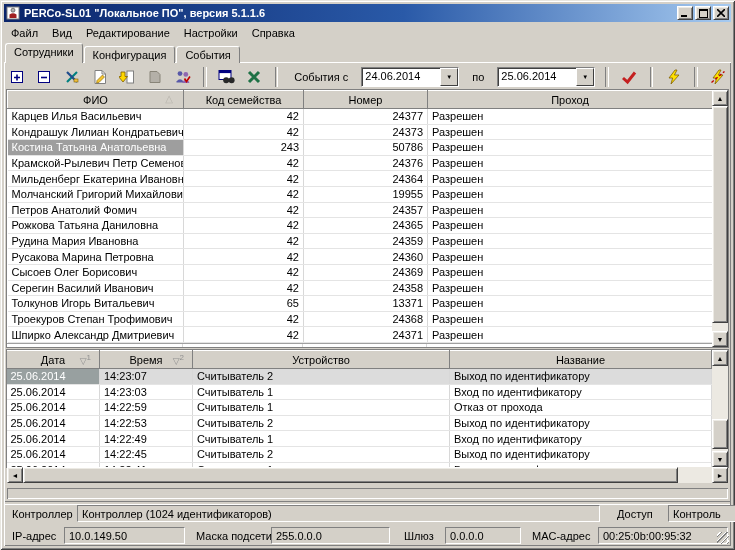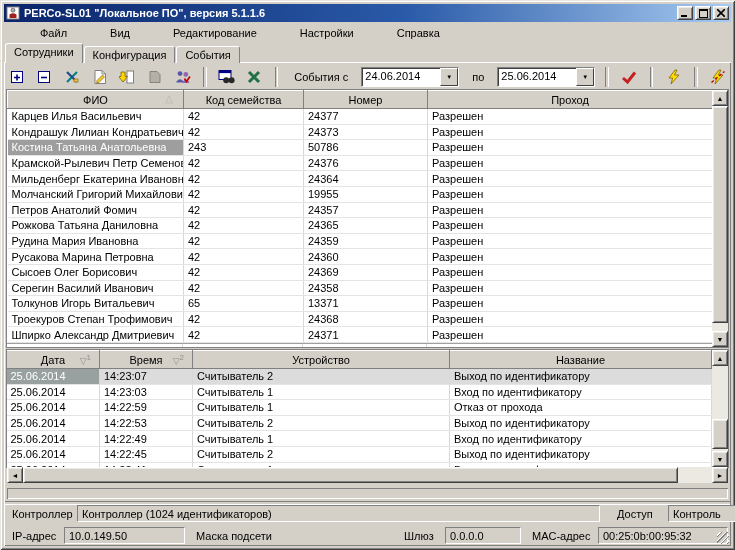--- a/index.html
+++ b/index.html
@@ -10,21 +10,21 @@
   .titlebar{position:absolute;left:4px;top:4px;right:4px;height:18px;
     background:linear-gradient(to right,#0A246A,#2A5AA8 55%,#A6CAF0);
     display:flex;align-items:center;padding:0 2px;gap:4px;}
   .titlebar .title{color:#fff;font-weight:bold;white-space:nowrap;overflow:hidden;flex:1;}
   .app-icon{width:14px;height:14px;display:inline-flex;}
   .winbtns{display:flex;gap:2px;}
   .winbtn{width:16px;height:14px;background:#D4D0C8;border:1px solid;border-color:#fff #404040 #404040 #fff;
     box-shadow:inset 1px 1px 0 #ECEAE4, inset -1px -1px 0 #808080;display:flex;align-items:center;justify-content:center;padding:0;}
   
   .menubar{position:absolute;left:4px;top:24px;right:4px;height:18px;display:flex;align-items:center;}
-  .menu-item{padding:2px 7px;cursor:default;margin-left:29px;}
+  .menu-item{padding:2px 7px;cursor:default;}
   
   .tabstrip{position:absolute;left:5px;top:43px;height:20px;display:flex;align-items:flex-end;z-index:3;}
   .tab{background:#D4D0C8;border:1px solid #808080;border-bottom:none;border-top-color:#fff;border-left-color:#fff;
     border-radius:3px 3px 0 0;padding:2px 8px 1px;height:17px;box-sizing:border-box;margin-right:1px;}
   .tab.selected{height:20px;position:relative;z-index:4;box-shadow:0 2px 0 #D4D0C8;}
   .tabpage{position:absolute;left:4px;top:62px;right:4px;bottom:4px;background:#D4D0C8;
     box-shadow:inset 1px 1px 0 #FFFFFF, inset -1px -1px 0 #808080;}
   
   .toolbar{position:absolute;left:7px;top:64px;width:721px;height:26px;display:flex;align-items:center;gap:7px;}
   .tb{width:24px;height:24px;background:transparent;border:1px solid transparent;display:flex;align-items:center;justify-content:center;padding:0;}
@@ -36,21 +36,21 @@
   .combo .drop{width:16px;background:#D4D0C8;border:1px solid;border-color:#fff #404040 #404040 #fff;
     display:flex;align-items:center;justify-content:center;font-size:6px;}
   
   .grid{position:absolute;background:#fff;display:flex;box-shadow:0 0 0 1px #808080;}
   .grid-main{display:flex;flex-direction:column;overflow:hidden;}
   table.tbl{border-collapse:collapse;table-layout:fixed;}
   .tbl th{height:17px;background:#D4D0C8;border:1px solid;border-color:#fff #808080 #808080 #fff;
     font-weight:normal;text-align:center;padding:0 2px;position:relative;overflow:hidden;white-space:nowrap;}
   .tbl td{height:14.6px;line-height:14px;padding:0 4px;border-right:1px solid #D8D8D8;border-bottom:1px solid #E4E4E4;
     overflow:hidden;white-space:nowrap;}
-  .tbl td.ar{}
+  .tbl td.ar{text-align:right;}
   .tbl tr.selected td:first-child{background:#9E9E9E;color:#fff;}
   .evt .tbl tr.selected td{background:#DCDCDC;}
   .evt .tbl tr.selected td:first-child{background:#98A0A0;color:#fff;}
   .sortasc{position:absolute;right:10px;top:2px;color:#B8B4AC;font-size:10px;}
   .sortd{position:absolute;right:8px;top:2px;color:#909090;font-size:9px;}
   .sortd .n{font-size:8px;vertical-align:super;}
   .spacer{height:4px;background:#fff;}
   .footer-row{height:16px;background:#fff;border-top:1px solid #A0A0A0;display:flex;}
   .fcell{border-right:1px solid #D8D8D8;padding:1px 3px 0;box-sizing:border-box;white-space:nowrap;}
   
@@ -460,19 +460,20 @@
   <div class="groove" style="top:501px"></div>
 
   <span class="slabel" style="left:12px;top:508px">Контроллер</span>
   <span class="sfield" style="left:77px;top:505px;width:523px">Контроллер (1024 идентификаторов)</span>
   <span class="slabel" style="left:617px;top:508px">Доступ</span>
   <span class="sfield" style="left:668px;top:505px;width:91px">Контроль</span>
 
   <span class="slabel" style="left:12px;top:530px">IP-адрес</span>
   <span class="sfield" style="left:64px;top:527px;width:121px">10.0.149.50</span>
   <span class="slabel" style="left:196px;top:530px">Маска подсети</span>
+  <span class="sfield" style="left:271px;top:527px;width:119px">255.0.0.0</span>
   <span class="slabel" style="left:404px;top:530px">Шлюз</span>
   <span class="sfield" style="left:445px;top:527px;width:76px">0.0.0.0</span>
   <span class="slabel" style="left:532px;top:530px">MAC-адрес</span>
   <span class="sfield" style="left:598px;top:527px;width:130px">00:25:0b:00:95:32</span>
   <div class="grip"></div>
 
 </div>
 
 </body></html>

